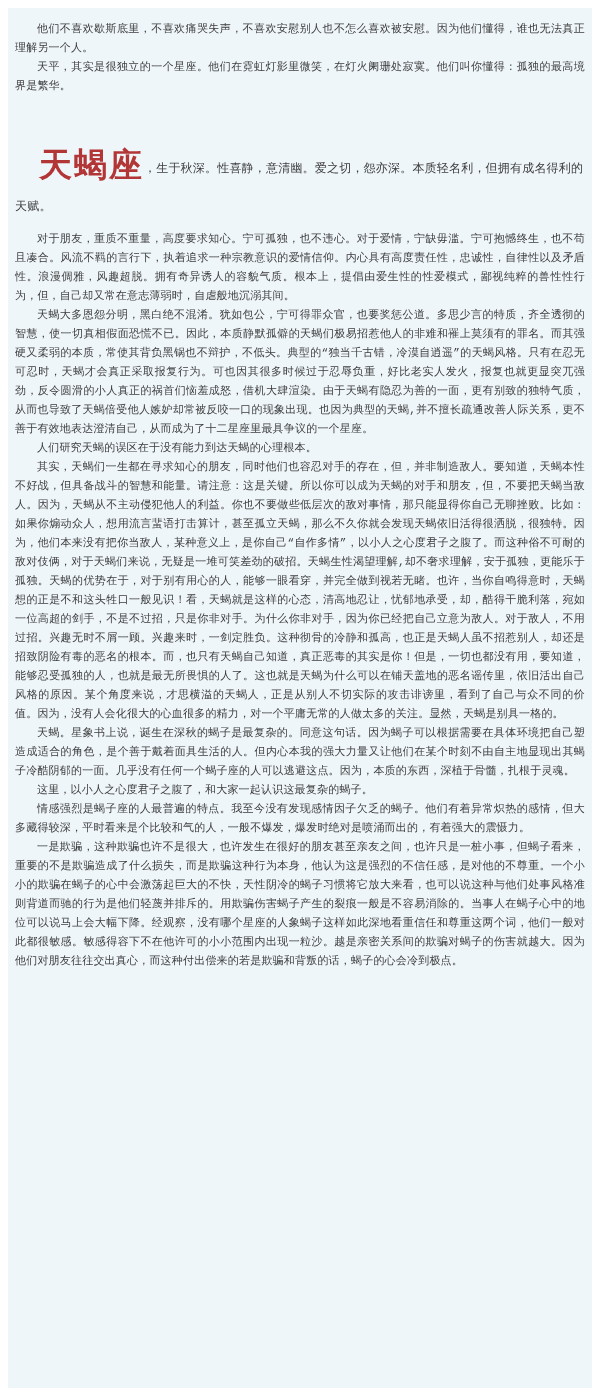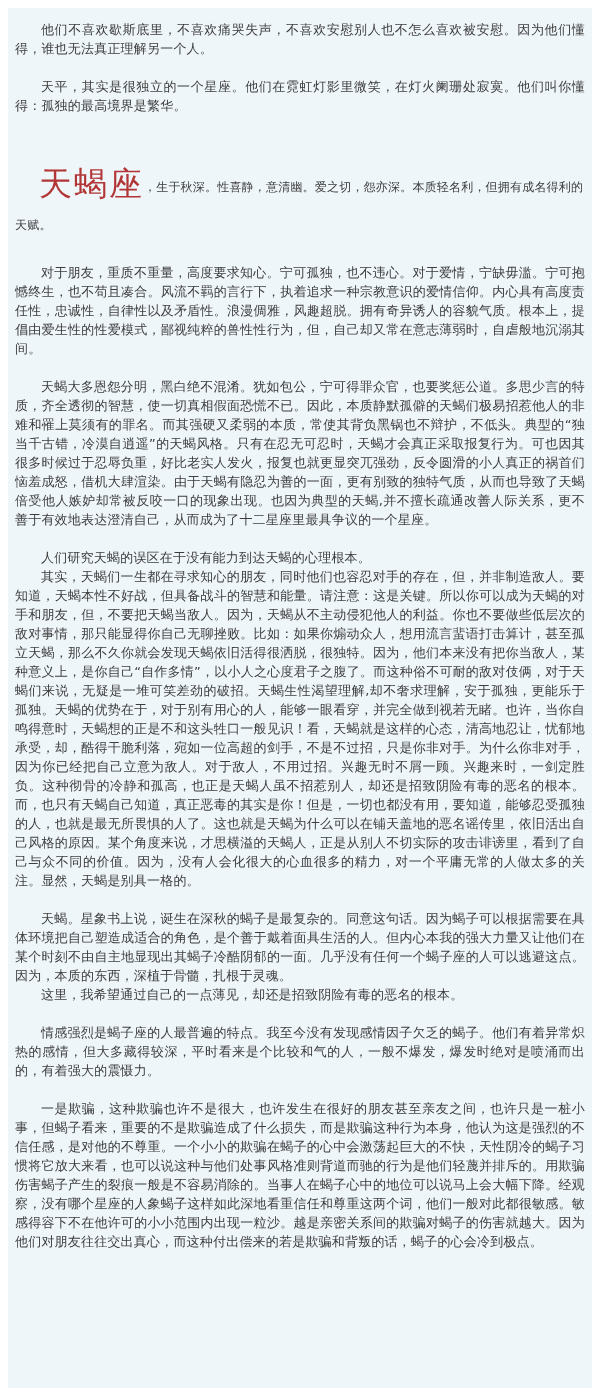--- a/index.html
+++ b/index.html
@@ -17,40 +17,41 @@
   }
   .content {
     box-sizing: border-box;
     background: #eff6fa;
     min-height: 1380px;
     padding: 12px 7px 26px 7px;
   }
   .para {
     margin: 0;
     text-indent: 2em;
-    font-size: 13px;
+    font-size: 11px;
     line-height: 19px;
     letter-spacing: 0.2px;
     color: #3d3d3d;
     text-align: justify;
+    font-family: Liberation Mono, monospace;
   }
-  .para.gap { margin-top: 19px; }
+  .para.gap { }
   .title-para {
     margin: 50px 0 5px 0;
     text-indent: 24px;
     font-size: 12px;
     line-height: 38px;
     font-weight: normal;
     color: #3d3d3d;
   }
   .big-title {
     font-size: 33px;
     letter-spacing: 2px;
     color: #b23636;
-    font-weight: normal;
+    font-weight: bold;
     vertical-align: -4px;
   }
   .title-tail {
     font-size: 12px;
     letter-spacing: 0.2px;
     color: #3d3d3d;
   }
 </style>
 </head>
 <body>
@@ -64,19 +65,19 @@
       </div>
 
     <h1 class="title-para"><span class="big-title">天蝎座</span><span class="title-tail">，生于秋深。性喜静，意清幽。爱之切，怨亦深。本质轻名利，但拥有成名得利的天赋。</span></h1>
 
     <div>
         <p class="para gap">对于朋友，重质不重量，高度要求知心。宁可孤独，也不违心。对于爱情，宁缺毋滥。宁可抱憾终生，也不苟且凑合。风流不羁的言行下，执着追求一种宗教意识的爱情信仰。内心具有高度责任性，忠诚性，自律性以及矛盾性。浪漫倜雅，风趣超脱。拥有奇异诱人的容貌气质。根本上，提倡由爱生性的性爱模式，鄙视纯粹的兽性性行为，但，自己却又常在意志薄弱时，自虐般地沉溺其间。</p>
         <p class="para gap">天蝎大多恩怨分明，黑白绝不混淆。犹如包公，宁可得罪众官，也要奖惩公道。多思少言的特质，齐全透彻的智慧，使一切真相假面恐慌不已。因此，本质静默孤僻的天蝎们极易招惹他人的非难和罹上莫须有的罪名。而其强硬又柔弱的本质，常使其背负黑锅也不辩护，不低头。典型的“独当千古错，冷漠自逍遥”的天蝎风格。只有在忍无可忍时，天蝎才会真正采取报复行为。可也因其很多时候过于忍辱负重，好比老实人发火，报复也就更显突兀强劲，反令圆滑的小人真正的祸首们恼羞成怒，借机大肆渲染。由于天蝎有隐忍为善的一面，更有别致的独特气质，从而也导致了天蝎倍受他人嫉妒却常被反咬一口的现象出现。也因为典型的天蝎,并不擅长疏通改善人际关系，更不善于有效地表达澄清自己，从而成为了十二星座里最具争议的一个星座。</p>
         <p class="para gap">人们研究天蝎的误区在于没有能力到达天蝎的心理根本。</p>
         <p class="para">其实，天蝎们一生都在寻求知心的朋友，同时他们也容忍对手的存在，但，并非制造敌人。要知道，天蝎本性不好战，但具备战斗的智慧和能量。请注意：这是关键。所以你可以成为天蝎的对手和朋友，但，不要把天蝎当敌人。因为，天蝎从不主动侵犯他人的利益。你也不要做些低层次的敌对事情，那只能显得你自己无聊挫败。比如：如果你煽动众人，想用流言蜚语打击算计，甚至孤立天蝎，那么不久你就会发现天蝎依旧活得很洒脱，很独特。因为，他们本来没有把你当敌人，某种意义上，是你自己“自作多情”，以小人之心度君子之腹了。而这种俗不可耐的敌对伎俩，对于天蝎们来说，无疑是一堆可笑差劲的破招。天蝎生性渴望理解,却不奢求理解，安于孤独，更能乐于孤独。天蝎的优势在于，对于别有用心的人，能够一眼看穿，并完全做到视若无睹。也许，当你自鸣得意时，天蝎想的正是不和这头牲口一般见识！看，天蝎就是这样的心态，清高地忍让，忧郁地承受，却，酷得干脆利落，宛如一位高超的剑手，不是不过招，只是你非对手。为什么你非对手，因为你已经把自己立意为敌人。对于敌人，不用过招。兴趣无时不屑一顾。兴趣来时，一剑定胜负。这种彻骨的冷静和孤高，也正是天蝎人虽不招惹别人，却还是招致阴险有毒的恶名的根本。而，也只有天蝎自己知道，真正恶毒的其实是你！但是，一切也都没有用，要知道，能够忍受孤独的人，也就是最无所畏惧的人了。这也就是天蝎为什么可以在铺天盖地的恶名谣传里，依旧活出自己风格的原因。某个角度来说，才思横溢的天蝎人，正是从别人不切实际的攻击诽谤里，看到了自己与众不同的价值。因为，没有人会化很大的心血很多的精力，对一个平庸无常的人做太多的关注。显然，天蝎是别具一格的。</p>
         <p class="para gap">天蝎。星象书上说，诞生在深秋的蝎子是最复杂的。同意这句话。因为蝎子可以根据需要在具体环境把自己塑造成适合的角色，是个善于戴着面具生活的人。但内心本我的强大力量又让他们在某个时刻不由自主地显现出其蝎子冷酷阴郁的一面。几乎没有任何一个蝎子座的人可以逃避这点。因为，本质的东西，深植于骨髓，扎根于灵魂。</p>
-        <p class="para">这里，我希望通过自己的一点薄见，却还是招致阴险有毒的恶名的根本。</p>
+        <p class="para">这里，以小人之心度君子之腹了，和大家一起认识这最复杂的蝎子。</p>
         <p class="para gap">情感强烈是蝎子座的人最普遍的特点。我至今没有发现感情因子欠乏的蝎子。他们有着异常炽热的感情，但大多藏得较深，平时看来是个比较和气的人，一般不爆发，爆发时绝对是喷涌而出的，有着强大的震慑力。</p>
         <p class="para gap">一是欺骗，这种欺骗也许不是很大，也许发生在很好的朋友甚至亲友之间，也许只是一桩小事，但蝎子看来，重要的不是欺骗造成了什么损失，而是欺骗这种行为本身，他认为这是强烈的不信任感，是对他的不尊重。一个小小的欺骗在蝎子的心中会激荡起巨大的不快，天性阴冷的蝎子习惯将它放大来看，也可以说这种与他们处事风格准则背道而驰的行为是他们轻蔑并排斥的。用欺骗伤害蝎子产生的裂痕一般是不容易消除的。当事人在蝎子心中的地位可以说马上会大幅下降。经观察，没有哪个星座的人象蝎子这样如此深地看重信任和尊重这两个词，他们一般对此都很敏感。敏感得容下不在他许可的小小范围内出现一粒沙。越是亲密关系间的欺骗对蝎子的伤害就越大。因为他们对朋友往往交出真心，而这种付出偿来的若是欺骗和背叛的话，蝎子的心会冷到极点。</p>
       </div>
 
   </div>
 </div>
 
 </body></html>

